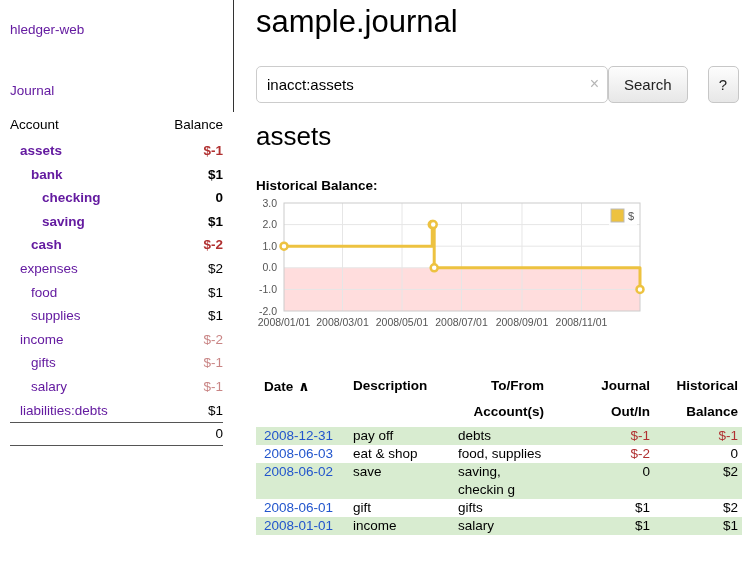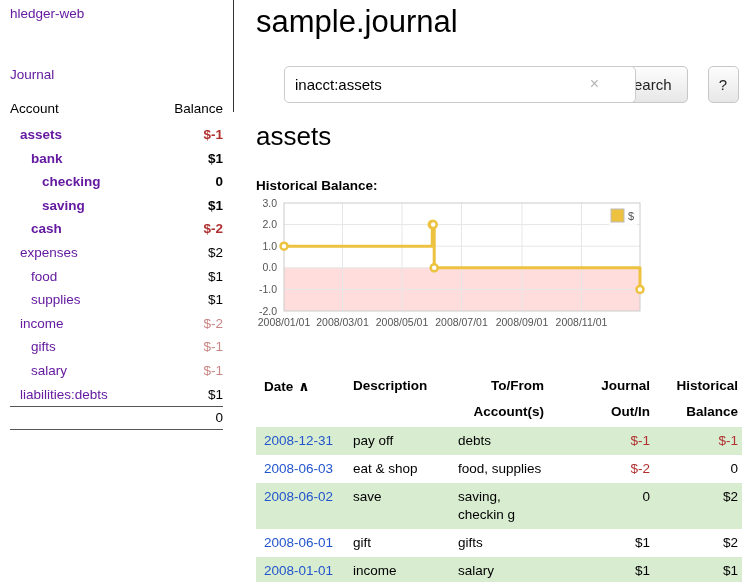--- a/index.html
+++ b/index.html
@@ -8,21 +8,21 @@
     width:742px; height:582px; position:relative; overflow:hidden;
     background:#fff; color:#000;
     font-family:"Liberation Sans","DejaVu Sans",sans-serif;
     --purple:#641ba0; --link-blue:#2255cc;
     --negative:#b03030; --negative-muted:#c98585;
     --row-green:#d8ecd0; --chart-line:#edc240;
     --chart-negative-fill:#ffdddd; --axis-text:#545454;
   }
 
   
-  .sidebar { position:absolute; left:0; top:0; width:233px; padding:6px 10px 4px 10px; }
+  .sidebar { position:absolute; left:0; top:16px; width:233px; padding:6px 10px 4px 10px; }
   .app-title { color:var(--purple); font-size:13.5px; cursor:pointer; }
   .journal-link { color:var(--purple); font-size:13.5px; margin-top:46px; cursor:pointer; display:inline-block; }
   table.accounts { width:100%; border-collapse:collapse; margin-top:18px; font-size:13.5px; }
   table.accounts th { font-weight:normal; text-align:left; padding:0 0 7px 0; }
   table.accounts th.bal-h { text-align:right; }
   table.accounts td { padding:0; line-height:23.6px; white-space:nowrap; }
   td.acct span { color:var(--purple); cursor:pointer; }
   td.acct.ind0 { padding-left:10px; }
   td.acct.ind1 { padding-left:21px; }
   td.acct.ind2 { padding-left:32px; }
@@ -34,42 +34,42 @@
 
   .vdivider { position:absolute; left:233px; top:0; width:1px; height:112px; background:#333; }
 
   
   .main { position:absolute; left:256px; top:0; width:487px; }
   h1.page-title { font-size:31px; font-weight:normal; margin:4px 0 0 0; }
   .searchrow { margin-top:26px; display:flex; align-items:center; }
   .search-wrap { position:relative; width:352px; height:37px; }
   input.search {
     width:100%; height:37px; border:1px solid #ccc; border-radius:5px;
-    font-size:15px; padding:0 28px 0 10px; font-family:inherit; color:#000; outline:none;margin-left:28px;
+    font-size:15px; padding:0 28px 0 10px; font-family:inherit; color:#000; outline:none;
   }
   .clear { position:absolute; right:9px; top:8px; color:#b5b5b5; font-size:16px; cursor:pointer; line-height:20px; }
   .btn {
     height:37px; border:1px solid #c7c7c7; border-radius:5px;
     background:linear-gradient(#fdfdfd,#e7e7e7); font-size:15px; font-family:inherit;
     color:#222; cursor:pointer;
   }
   .search-btn { padding:0 15px; }
   .help-btn { margin-left:20px; width:31px; padding:0; }
   h2.account-heading { font-size:26px; font-weight:normal; margin:18px 0 0 0; }
   .chart-label { font-weight:bold; font-size:13.5px; margin-top:26px; }
   #chart { margin-top:4px; margin-left:-4px; }
   #chart svg text { font-family:"Liberation Sans","DejaVu Sans",sans-serif; }
 
   
   table.register { border-collapse:collapse; margin-top:24px; width:487px; font-size:13.5px; table-layout:fixed; }
   table.register th { font-weight:bold; vertical-align:top; text-align:left; padding:2px 0; line-height:26px; }
   table.register th.num, table.register td.num { text-align:right; }
   table.register th:first-child, table.register td:first-child { padding-left:8px; }
   table.register .balcol { padding-right:5px; }
-  table.register td { padding:5px 0; vertical-align:top; line-height:18px; white-space:pre-line; }
+  table.register td { padding:0 0; vertical-align:top; line-height:18px; white-space:pre-line; }
   tr.green { background:var(--row-green); }
   td.date span { color:var(--link-blue); cursor:pointer; }
   .sorticon { font-weight:bold; font-size:14px; margin-left:5px; }
   .hwrap { display:inline-block; max-width:86px;text-align:right; }
 </style>
 </head>
 <body style="--purple: #641ba0; --link-blue: #2255cc; --negative: #b03030; --negative-muted: #c98585; --row-green: #d8ecd0; --chart-line: #edc240; --chart-negative-fill: #ffdddd; --axis-text: #545454;">
 
 <div class="sidebar">
   <div class="app-title">hledger-web</div>

